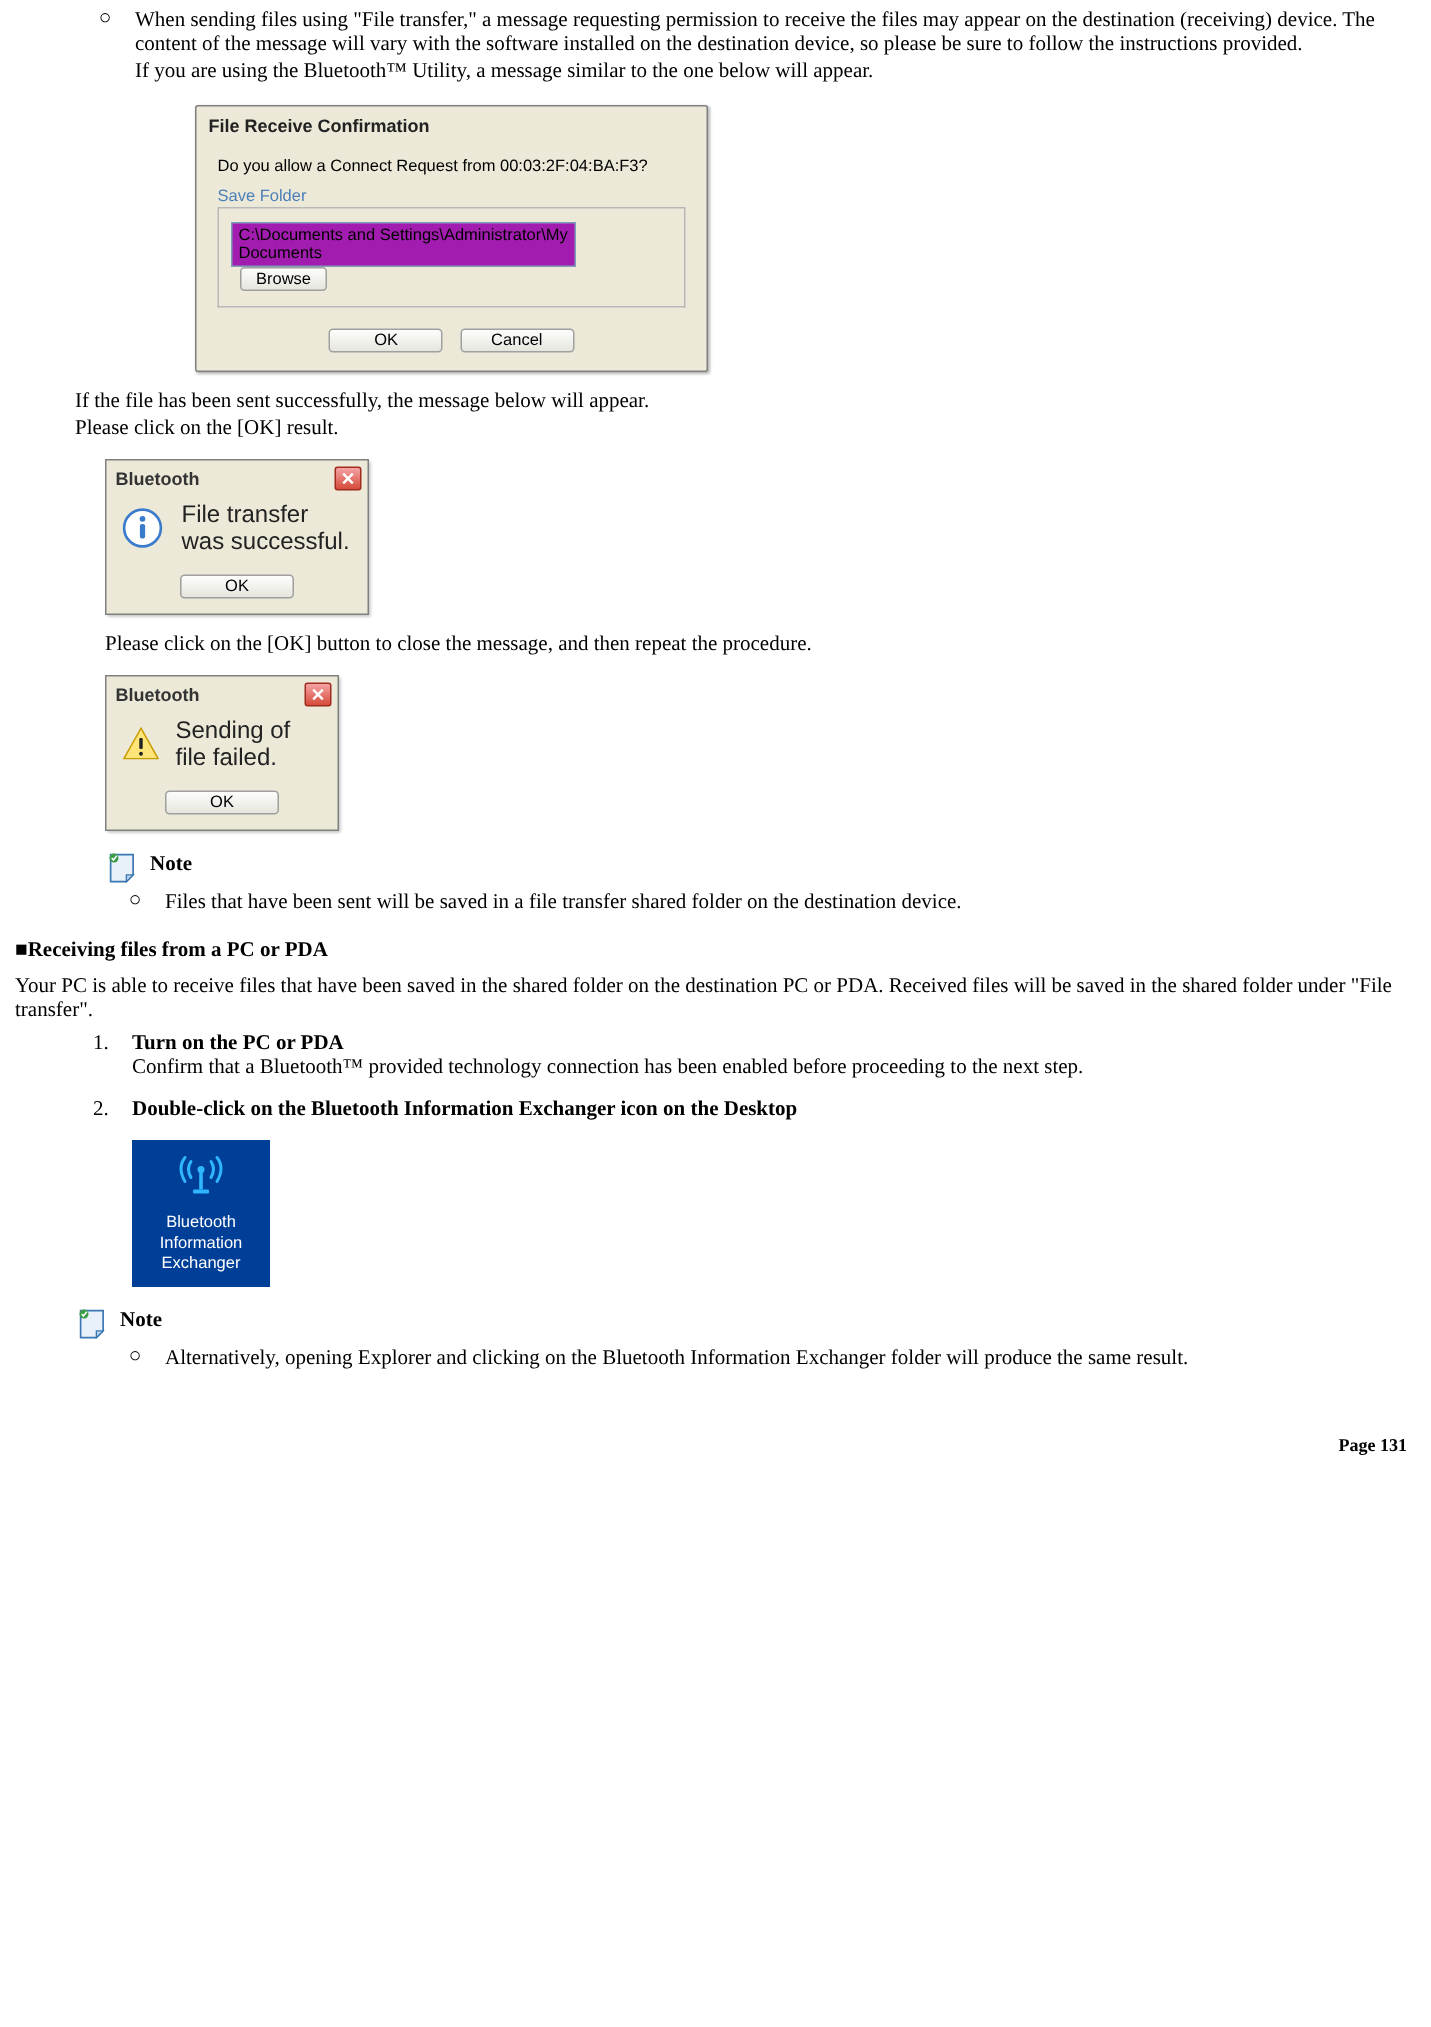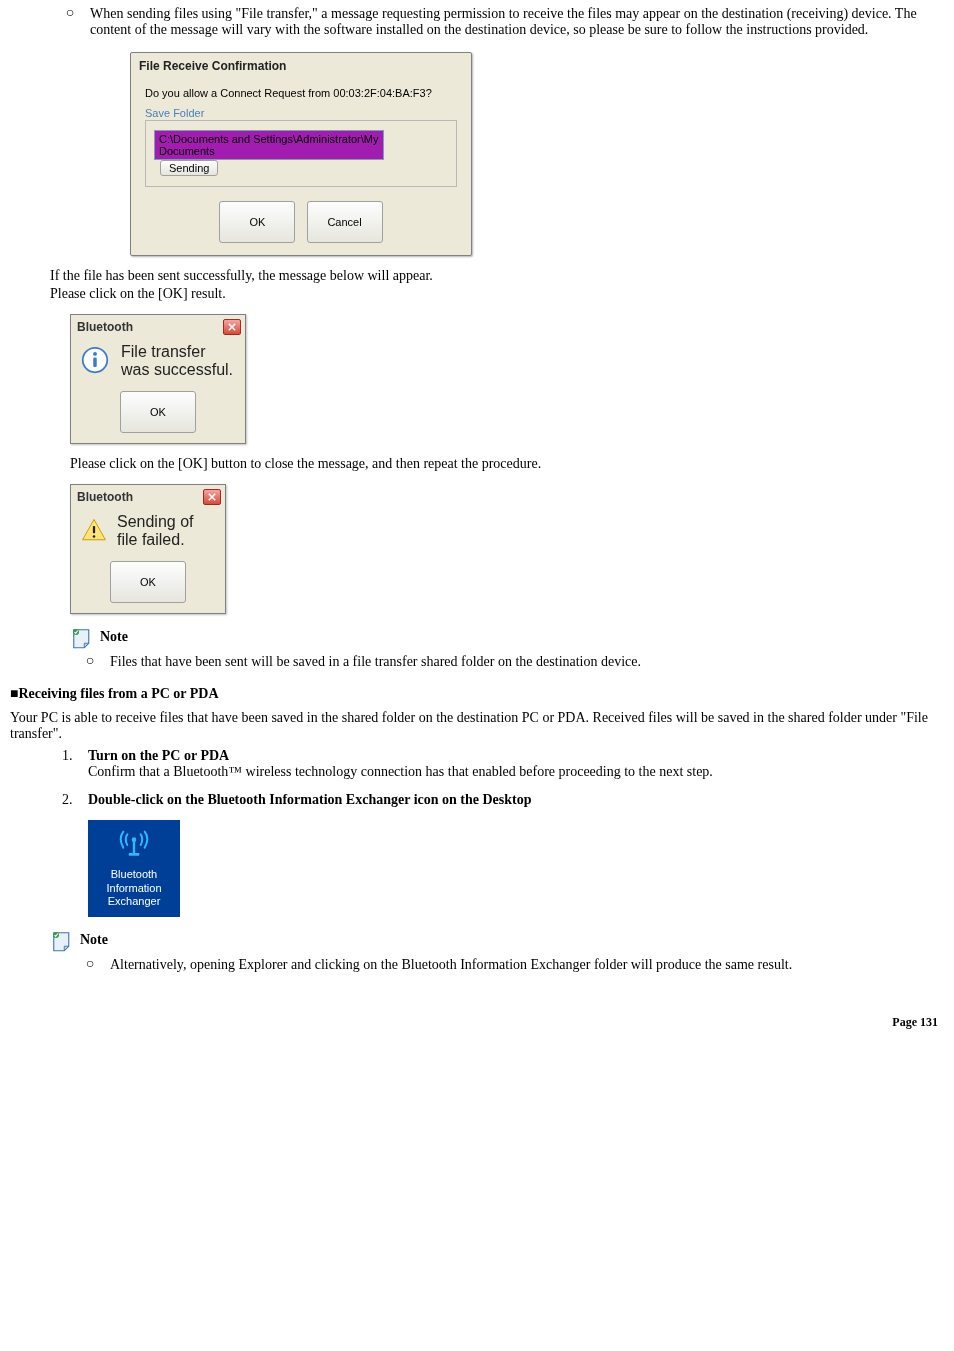--- a/index.html
+++ b/index.html
@@ -51,21 +51,21 @@
     font-size: 11px;
     width: 220px;
     display: inline-block;
     vertical-align: middle;
   }
   .btn {
     background: linear-gradient(#fdfdfd, #e6e6de);
     border: 1px solid #a0a0a0;
     border-radius: 3px;
     font-size: 11px;
-    padding: 14px 10px;
+    padding: 1px 10px;
     min-width: 54px;
     text-align: center;
     display: inline-block;
     cursor: default;
     font-family: Tahoma, Arial, sans-serif;
   }
   .btn-small { min-width: 40px; padding: 1px 8px; }
   .btn-row { text-align: center; margin-top: 14px; }
   .msg-box {
     background: #ece9d8;
@@ -118,32 +118,33 @@
   ol.steps > li { padding-left: 12px; margin-bottom: 12px; }
   .footer { text-align: right; font-size: 12px; font-weight: bold; margin-top: 40px; padding-right: 6px; }
 </style>
 </head>
 <body>
 
 <div class="bullet-row" style="margin-left:40px;">
   <div class="bullet-mark">○</div>
   <div class="bullet-content">
     <p>When sending files using "File transfer," a message requesting permission to receive the files may appear on the destination (receiving) device. The content of the message will vary with the software installed on the destination device, so please be sure to follow the instructions provided.</p>
+    <p>If you are using the Bluetooth™ Utility, a message similar to the one below will appear.</p>
   </div>
 </div>
 
 <div class="indented-block" style="margin-left:120px;">
   <div class="dialog-box">
     <div class="dialog-title">File Receive Confirmation</div>
     <div class="dialog-inner">
       <div>Do you allow a Connect Request from 00:03:2F:04:BA:F3?</div>
       <div class="fieldset-label">Save Folder</div>
       <div class="save-box">
         <span class="text-input">C:\Documents and Settings\Administrator\My Documents</span>
-        <span class="btn btn-small" style="margin-left:6px;">Sending</span>
+        <span class="btn btn-small" style="margin-left:6px;">Browse</span>
       </div>
       <div class="btn-row">
         <span class="btn" style="margin-right:8px;">OK</span>
         <span class="btn">Cancel</span>
       </div>
     </div>
   </div>
 </div>
 
 <div style="margin-left:40px;">
@@ -222,21 +223,21 @@
     <p>Files that have been sent will be saved in a file transfer shared folder on the destination device.</p>
   </div>
 </div>
 
 <h4 class="section">■Receiving files from a PC or PDA</h4>
 <p>Your PC is able to receive files that have been saved in the shared folder on the destination PC or PDA. Received files will be saved in the shared folder under "File transfer".</p>
 
 <ol class="steps">
   <li>
     <div style="font-weight:bold;">Turn on the PC or PDA</div>
-    <div>Confirm that a Bluetooth™ wireless technology connection has that enabled before proceeding to the next step.</div>
+    <div>Confirm that a Bluetooth™ provided technology connection has been enabled before proceeding to the next step.</div>
   </li>
   <li>
     <div style="font-weight:bold;">Double-click on the Bluetooth Information Exchanger icon on the Desktop</div>
     <div style="margin-top:12px;">
       <div class="bie-icon">
         <svg class="bie-glyph" width="40" height="34" viewBox="0 0 60 50">
           <path d="M14 8 q-8 10 0 24" stroke="#2fb6ff" stroke-width="3" fill="none" stroke-linecap="round"></path>
           <path d="M20 12 q-5 7 0 16" stroke="#2fb6ff" stroke-width="3" fill="none" stroke-linecap="round"></path>
           <path d="M46 8 q8 10 0 24" stroke="#2fb6ff" stroke-width="3" fill="none" stroke-linecap="round"></path>
           <path d="M40 12 q5 7 0 16" stroke="#2fb6ff" stroke-width="3" fill="none" stroke-linecap="round"></path>

